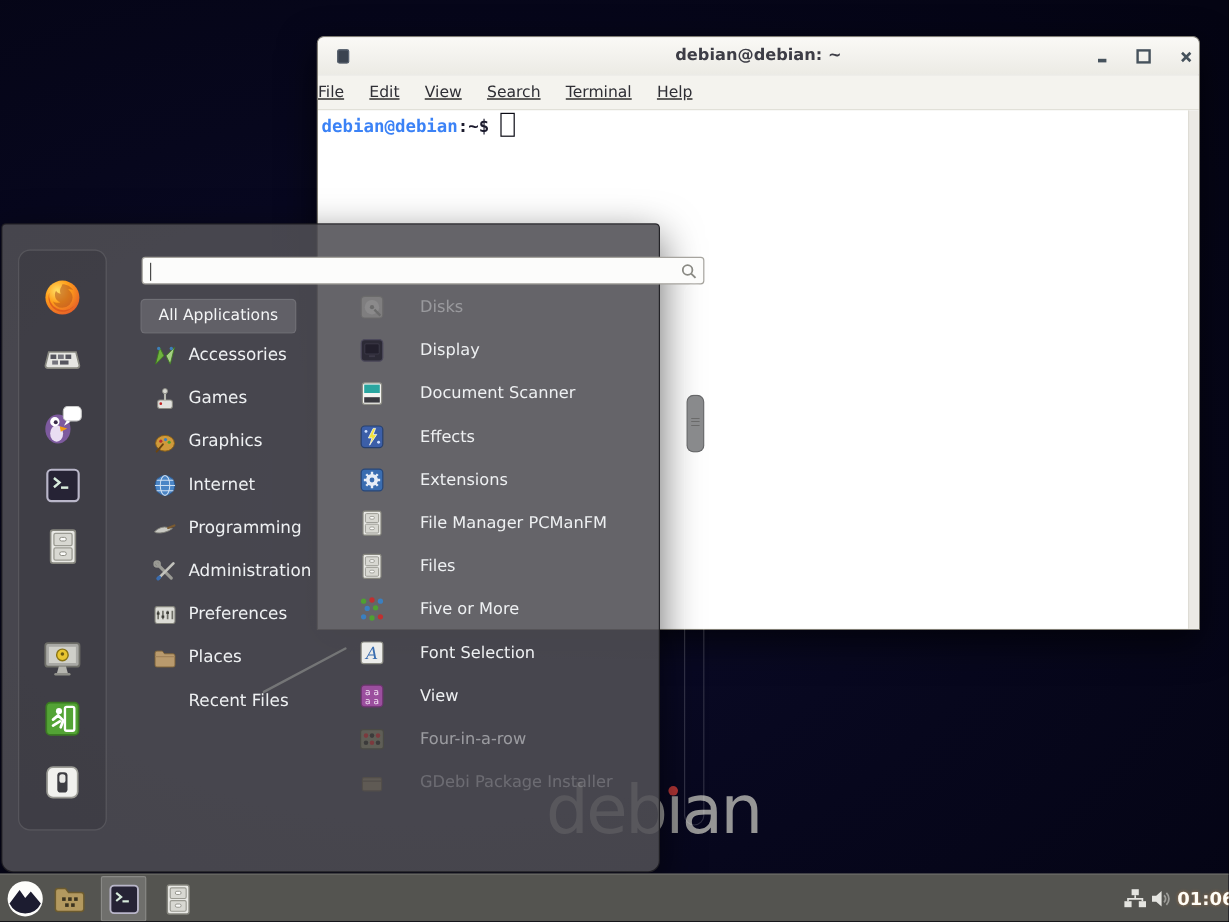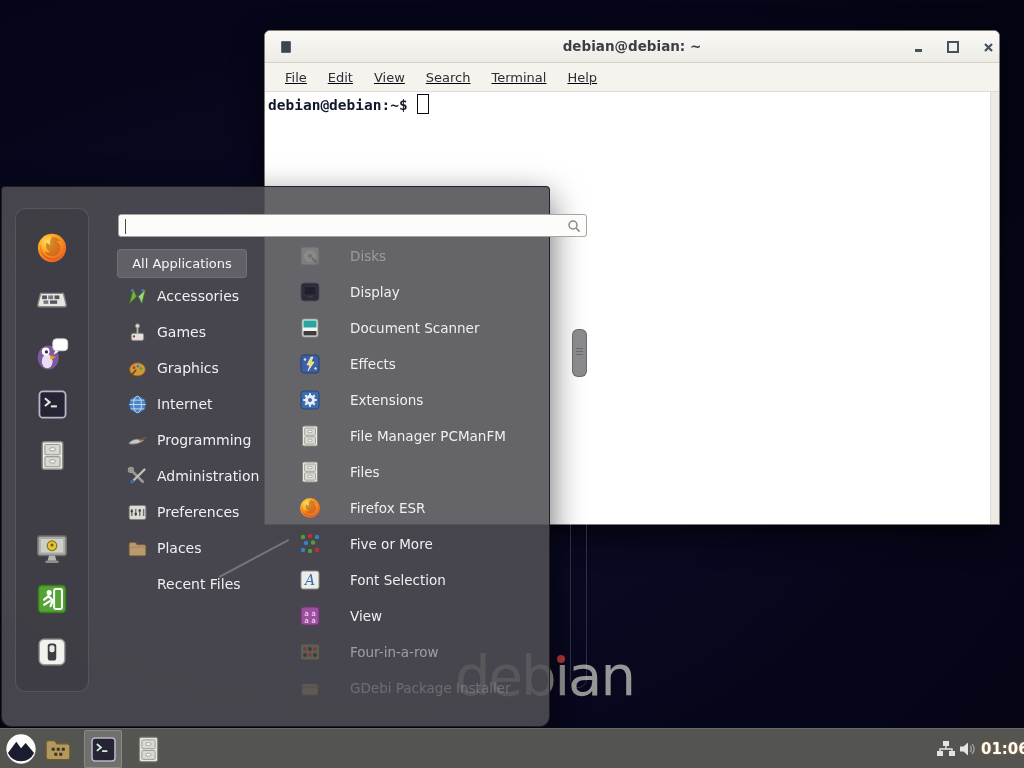--- a/index.html
+++ b/index.html
@@ -21,27 +21,27 @@
             background:linear-gradient(#faf9f6,#ecebe5);border-bottom:1px solid #d2d0c8;}
   .title-text{position:absolute;left:0;right:0;top:7px;text-align:center;
               font-size:13.5px;font-weight:bold;color:#3d3d46;}
   .mini-icon{position:absolute;left:16px;top:10px;width:10px;height:12px;background:#3c4450;
              border-radius:2px;box-shadow:inset 0 0 0 1px #5a6472;}
   .winbtn{position:absolute;top:8px;width:18px;height:16px;display:flex;align-items:center;justify-content:center;}
   .wb-min{left:644px;} .wb-max{left:679px;} .wb-close{left:714px;}
   .g-min{width:7px;height:3px;background:#46525c;margin-top:6px;}
   .g-max{width:8px;height:8px;border:2px solid #46525c;}
   .menubar{height:28px;background:#f4f3ee;border-bottom:1px solid #dddbd3;
-           display:flex;align-items:center;gap:21px;padding-left:20px;}
+           display:flex;align-items:center;gap:21px;padding-left:0;}
   .menubar span{font-size:13px;color:#2e2e34;}
   .term-body{position:relative;height:432px;background:#ffffff;}
   .term-scroll{position:absolute;right:0;top:0;width:8px;height:100%;background:#eceae5;border-left:1px solid #dedcd5;}
   .prompt{position:absolute;left:3px;top:2px;font-family:"DejaVu Sans Mono","Liberation Mono",monospace;
           font-size:14.5px;white-space:pre;}
-  .p-user{color:#0f172a;font-weight:bold;}
+  .p-user{color:#3b82f6;font-weight:bold;}
   .p-path{color:#1c1b2e;font-weight:bold;}
   .term-cursor{display:inline-block;width:10px;height:18px;border:1.5px solid #0a0a14;background:#fff;
                margin-left:9px;vertical-align:-4px;}
 
   
   .appmenu{position:absolute;left:1px;top:186px;width:549px;height:541px;z-index:3;
            background:rgba(80,78,84,0.88);border:1px solid rgba(25,24,28,.85);
            border-radius:4px 4px 10px 10px;box-shadow:0 12px 34px rgba(0,0,0,.6);
            box-sizing:border-box;}
   .fav-box{position:absolute;left:13px;top:21px;width:72px;height:482px;border-radius:10px;
@@ -366,26 +366,20 @@
           </svg>
         <span>File Manager PCManFM</span>
       </div>
       <div class="app-row">
         <svg width="24" height="24">
             <use href="#sym-cabinet"></use>
           </svg>
         <span>Files</span>
       </div>
       <div class="app-row">
-        <svg width="24" height="24">
-            <use href="#sym-firefox"></use>
-          </svg>
-        <span>Firefox ESR</span>
-      </div>
-      <div class="app-row">
         <svg width="24" height="24" viewBox="0 0 24 24">
           <circle cx="5" cy="5" r="2.2" fill="#4fa032"></circle>
             <circle cx="12" cy="4" r="2.2" fill="#c03030"></circle>
             <circle cx="19" cy="5" r="2.2" fill="#3a7fc0"></circle>
           <circle cx="8" cy="11" r="2.2" fill="#3a7fc0"></circle>
             <circle cx="15" cy="10.5" r="2.2" fill="#4fa032"></circle>
           <circle cx="5" cy="18" r="2.2" fill="#3a7fc0"></circle>
             <circle cx="12" cy="19" r="2.2" fill="#4fa032"></circle>
             <circle cx="19" cy="18" r="2.2" fill="#c03030"></circle>
         </svg>

